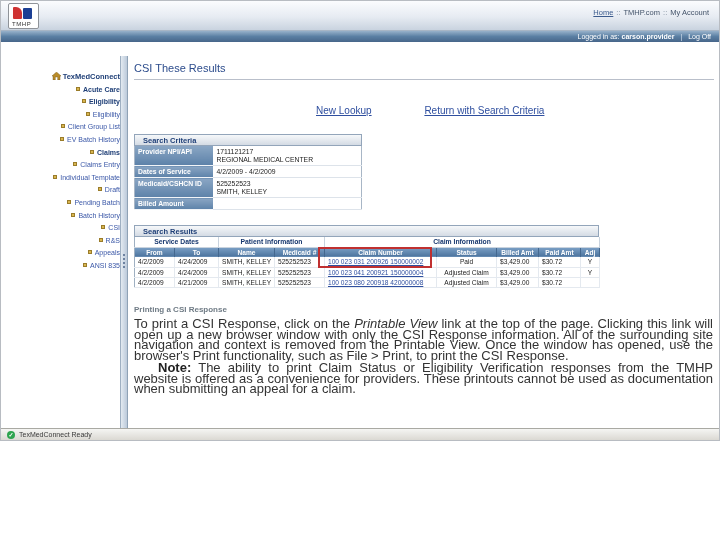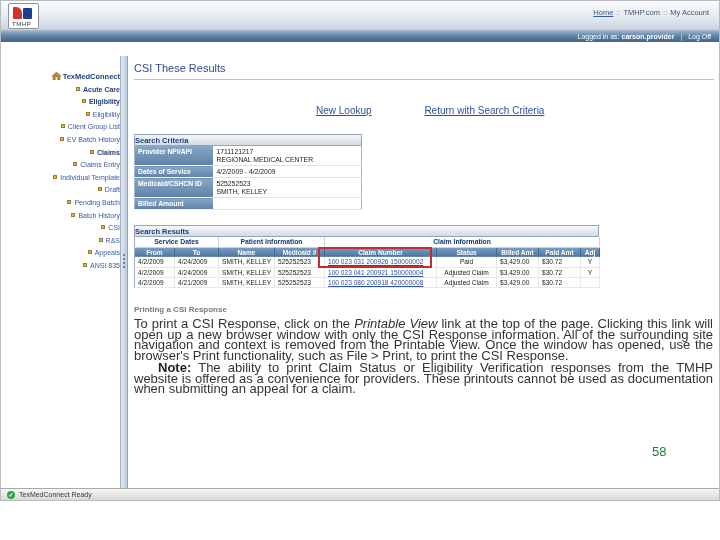--- a/index.html
+++ b/index.html
@@ -4,21 +4,21 @@
 <style>
   * { box-sizing: border-box; margin: 0; padding: 0; }
   html,body { width:720px; height:540px; }
   body {
     position: relative;
     background: #ffffff;
     font-family: "Liberation Sans", sans-serif;
     overflow: hidden;
   }
   .app {
-    position:absolute; left:0; top:0; width:720px; height:501px;
+    position:absolute; left:0; top:0; width:720px; height:441px;
     border:1px solid #b8bcc2; background:#fff; overflow:hidden;
   }
   
   .top-header {
     position:absolute; left:0; top:0; right:0; height:30px;
     background: linear-gradient(180deg,#fbfcfe 0%,#e6ebf2 55%,#c9d3df 100%);
     border-bottom:1px solid #a7b5c5;
   }
   .logo {
     position:absolute; left:7px; top:2px; width:31px; height:26px;
@@ -87,21 +87,21 @@
   .page-title {
     position:absolute; left:6px; top:6px; right:5px;
     font-size:11px; color:#2c4c8c; padding-bottom:5px; border-bottom:1px solid #b9bfca;
   }
   .quick-links { position:absolute; left:188px; top:49px; font-size:10px; white-space:nowrap; }
   .quick-links a { color:#2f4f9f; text-decoration:underline; cursor:pointer; }
   .quick-links a:first-child { margin-right:50px; }
   .section-bar {
     height:12px; background:linear-gradient(180deg,#f6f8fa 0%,#d4dbe4 100%);
     border:1px solid #93a5ba; color:#1f3f77; font-weight:bold; font-size:7.5px;
-    line-height:11px; padding-left:0;
+    line-height:11px; padding-left:8px;
   }
   
   .criteria { position:absolute; left:6px; top:78px; width:228px; }
   .criteria table { width:100%; border-collapse:collapse; border:1px solid #a8b6c6; border-top:none; }
   .criteria td.lbl {
     width:78px; background:linear-gradient(180deg,#8aa6c4 0%,#5d82a9 100%);
     color:#fff; font-weight:bold; font-size:6.8px; padding:2px 3px;
     border-bottom:1px solid #f2f5f8; vertical-align:top;
   }
   .criteria td.val { font-size:6.8px; color:#222; padding:2px 4px; border-bottom:1px solid #dde3ea; background:#fff; vertical-align:top; }

